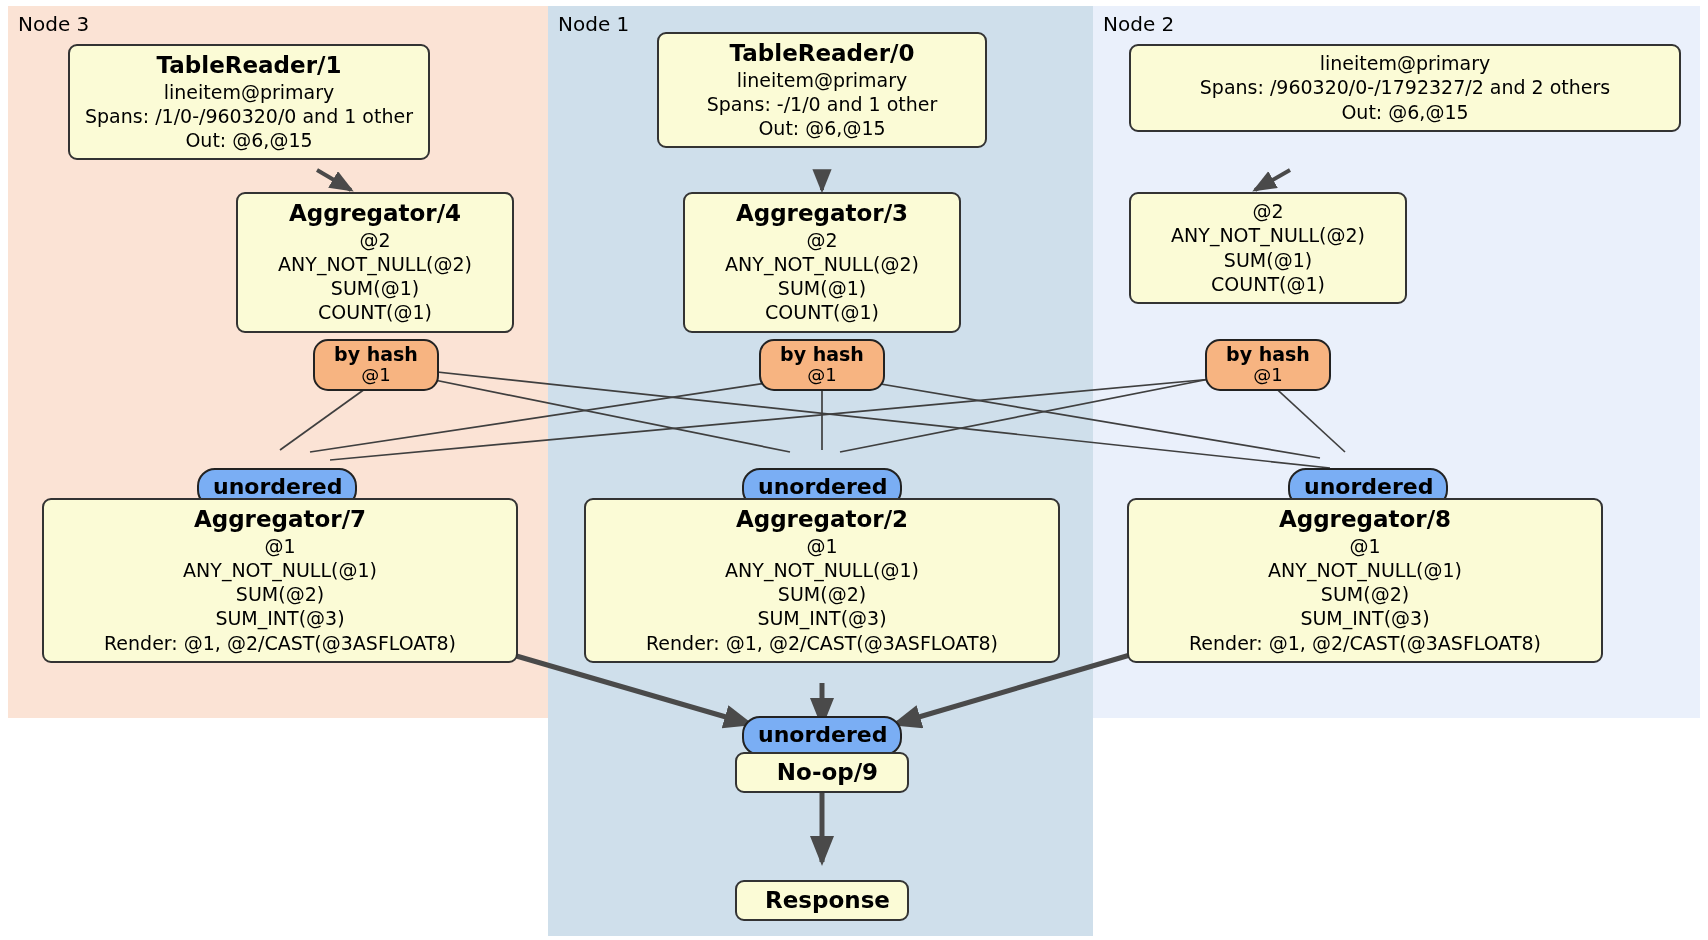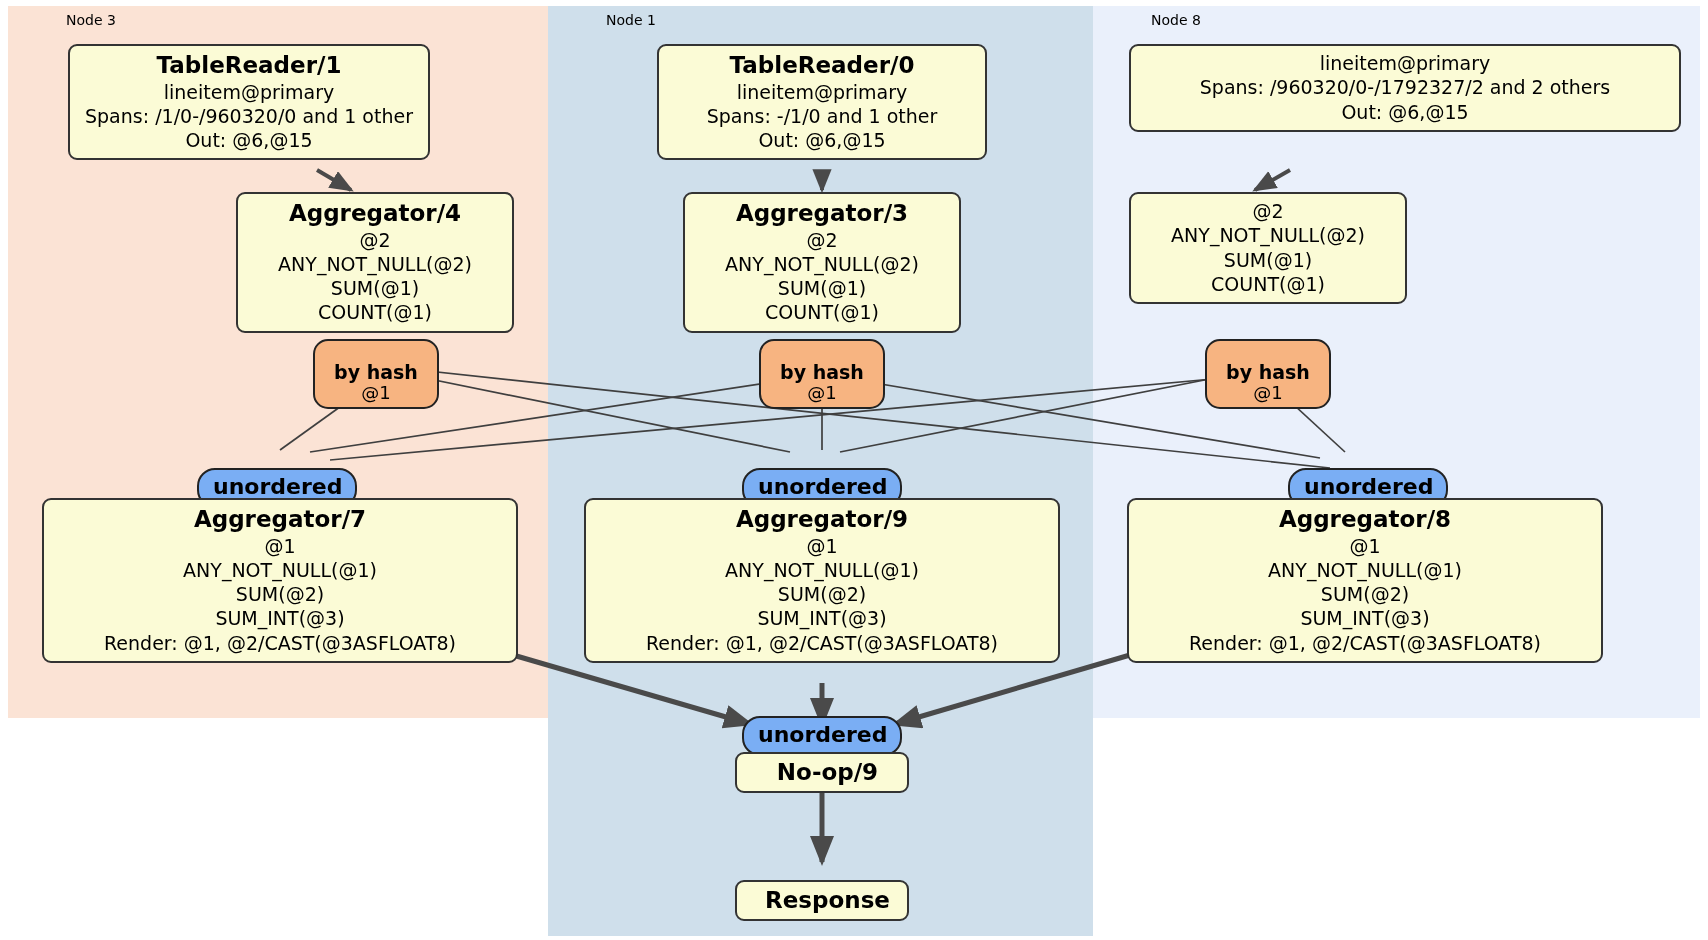--- a/index.html
+++ b/index.html
@@ -19,25 +19,24 @@
   }
   
   .node-panel {
     position: absolute;
     box-sizing: border-box;
   }
   .node-panel .node-label {
     position: absolute;
     top: 6px;
     left: 10px;
-    font-size: 14px;
+    font-size: 20px;
     color: #000;
     font-family: "DejaVu Sans", sans-serif;
     white-space: nowrap;
-    margin-left: 48px;
   }
   #panel-node3 {
     left: 8px; top: 6px; width: 540px; height: 712px;
     background: #fbe3d5;
   }
   #panel-node1 {
     left: 548px; top: 6px; width: 545px; height: 930px;
     background: #cfdfeb;
   }
   #panel-node2 {
@@ -78,21 +77,21 @@
   
   .pill {
     position: absolute;
     box-sizing: border-box;
     border: 2px solid #222222;
     border-radius: 14px;
     text-align: center;
     font-family: "DejaVu Sans", sans-serif;
     color: #000;
     line-height: 1.12;
-    padding: 21px 10px 4px 10px;
+    padding: 3px 10px 4px 10px;
   }
   .pill-hash {
     background: #f7b481;
     border-radius: 15px;
   }
   .pill-hash .pill-title {
     display: block;
     font-weight: bold;
     font-size: 19px;
   }
@@ -126,21 +125,21 @@
 
 <div id="canvas">
 
   <div class="node-panel" id="panel-node3">
     <span class="node-label">Node 3</span>
   </div>
   <div class="node-panel" id="panel-node1">
     <span class="node-label">Node 1</span>
   </div>
   <div class="node-panel" id="panel-node2">
-    <span class="node-label">Node 8</span>
+    <span class="node-label">Node 2</span>
   </div>
 
   <svg id="edges" viewBox="0 0 1708 940">
     <defs>
       <marker id="arrow-thin" markerWidth="9" markerHeight="9" refX="7.5" refY="3.2" orient="auto" markerUnits="strokeWidth">
         <path d="M0,0 L8,3.2 L0,6.4 z" fill="#3a3a3a"></path>
       </marker>
       <marker id="arrow-thick" markerWidth="6.5" markerHeight="6.5" refX="5.2" refY="2.4" orient="auto" markerUnits="strokeWidth">
         <path d="M0,0 L6,2.4 L0,4.8 z" fill="#4a4a4a"></path>
       </marker>
@@ -181,21 +180,21 @@
     </g>
   </svg>
 
   <div class="proc-box" style="left:68px; top:44px; width:362px;">
     <span class="proc-title">TableReader/1</span>
     <span class="proc-line">lineitem@primary</span>
     <span class="proc-line">Spans: /1/0-/960320/0 and 1 other</span>
     <span class="proc-line">Out: @6,@15</span>
   </div>
 
-  <div class="proc-box" style="left:657px; top:44px; width:330px;">
+  <div class="proc-box" style="left:657px; top:32px; width:330px;">
     <span class="proc-title">TableReader/0</span>
     <span class="proc-line">lineitem@primary</span>
     <span class="proc-line">Spans: -/1/0 and 1 other</span>
     <span class="proc-line">Out: @6,@15</span>
   </div>
 
   <div class="proc-box" style="left:1129px; top:44px; width:552px;">
     <span class="proc-line">lineitem@primary</span>
     <span class="proc-line">Spans: /960320/0-/1792327/2 and 2 others</span>
     <span class="proc-line">Out: @6,@15</span>
@@ -248,21 +247,21 @@
   <div class="proc-box" style="left:42px; top:498px; width:476px;">
     <span class="proc-title">Aggregator/7</span>
     <span class="proc-line">@1</span>
     <span class="proc-line">ANY_NOT_NULL(@1)</span>
     <span class="proc-line">SUM(@2)</span>
     <span class="proc-line">SUM_INT(@3)</span>
     <span class="proc-line">Render: @1, @2/CAST(@3ASFLOAT8)</span>
   </div>
 
   <div class="proc-box" style="left:584px; top:498px; width:476px;">
-    <span class="proc-title">Aggregator/9</span>
+    <span class="proc-title">Aggregator/2</span>
     <span class="proc-line">@1</span>
     <span class="proc-line">ANY_NOT_NULL(@1)</span>
     <span class="proc-line">SUM(@2)</span>
     <span class="proc-line">SUM_INT(@3)</span>
     <span class="proc-line">Render: @1, @2/CAST(@3ASFLOAT8)</span>
   </div>
 
   <div class="proc-box" style="left:1127px; top:498px; width:476px;">
     <span class="proc-title">Aggregator/8</span>
     <span class="proc-line">@1</span>

